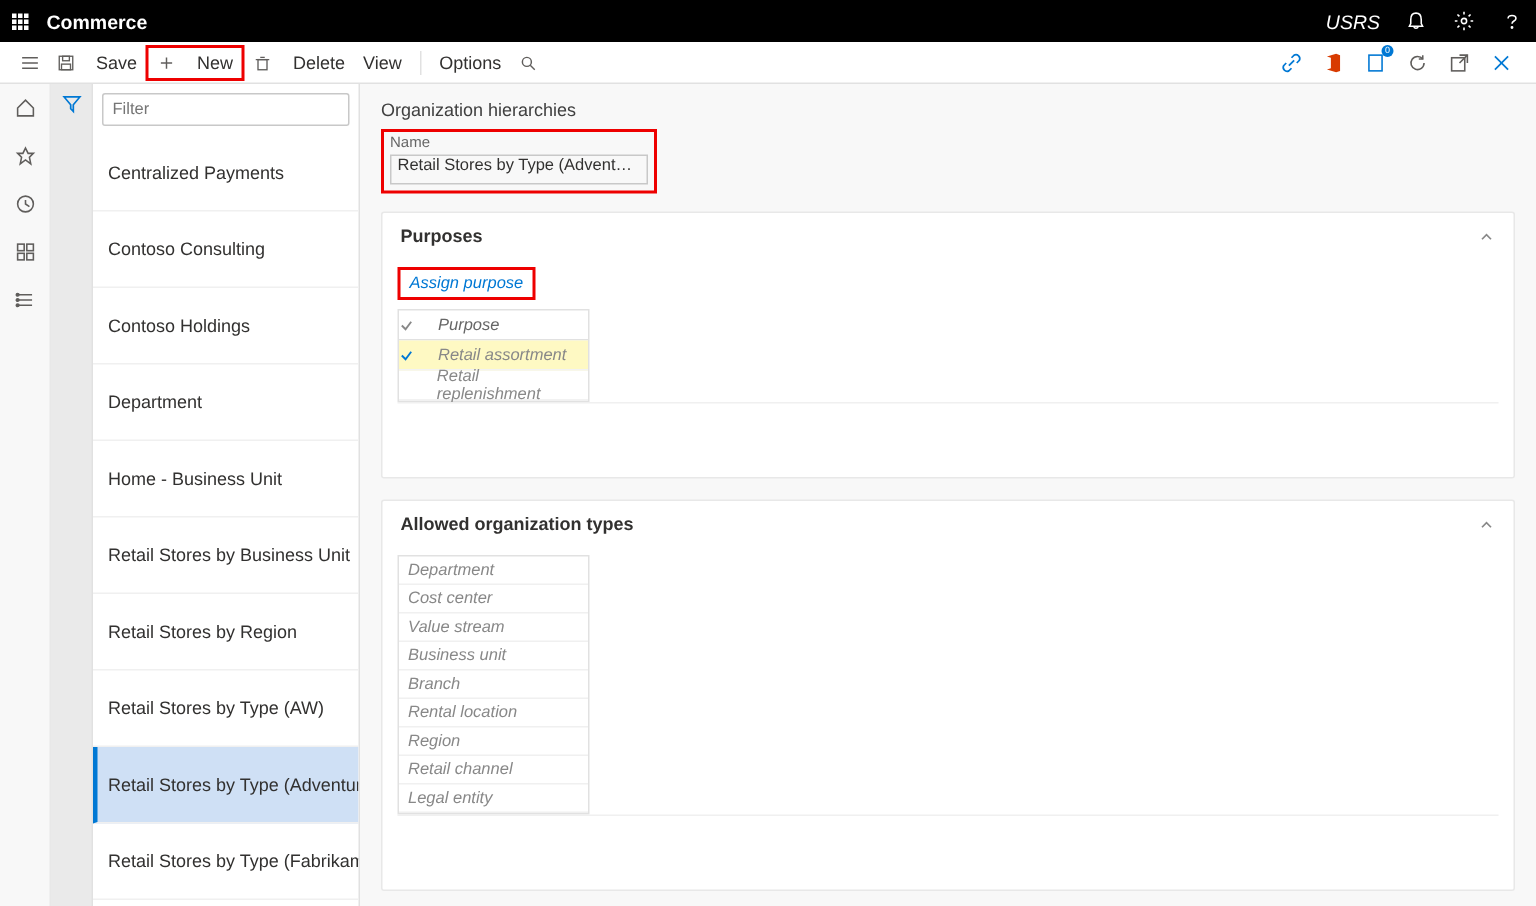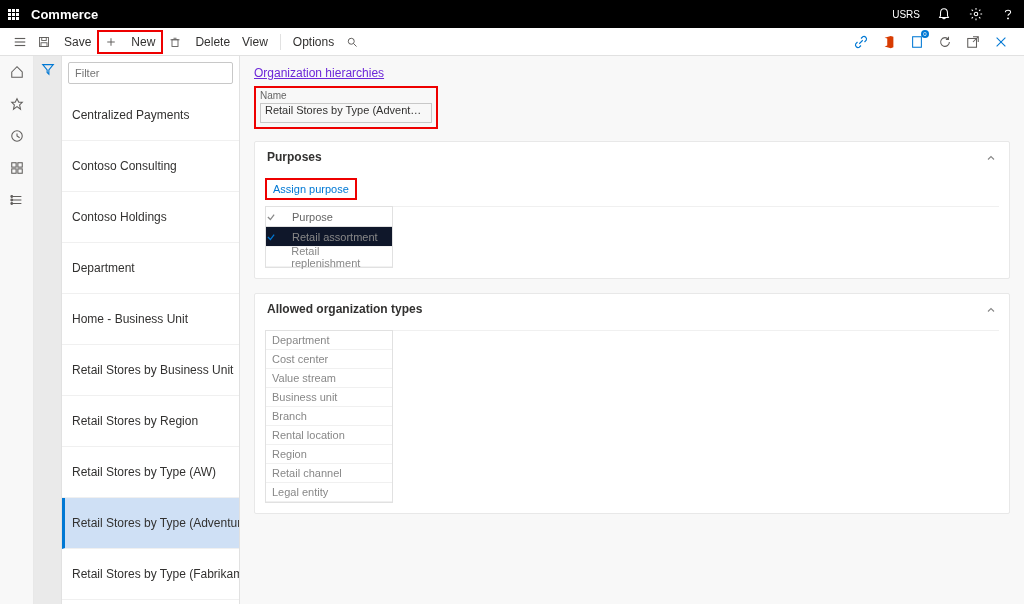--- a/index.html
+++ b/index.html
@@ -39,45 +39,45 @@
     
     .list-panel { width: 178px; background: #fff; border-right: 1px solid #e1e1e1; display: flex; flex-direction: column; }
     .filter-input-wrap { padding: 6px 6px 6px 6px; }
     .filter-input { width: 100%; height: 22px; border: 1px solid #c8c8c8; padding: 0 6px; font-size: 11px; color: #888; border-radius: 2px; }
     .list-items { flex: 1; overflow-y: auto; }
     .list-item { height: 51px; display: flex; align-items: center; padding: 0 10px; font-size: 12px; cursor: pointer; border-bottom: 1px solid #f0f0f0; white-space: nowrap; overflow: hidden; text-overflow: ellipsis; }
     .list-item.selected { background: #cfe0f5; border-left: 3px solid #0078d4; padding-left: 7px; }
 
     
     .main { flex: 1; padding: 10px 14px; overflow-y: auto; font-size: 12px; }
-    .page-title { font-size: 12px; color: #6d28d9; margin-bottom: 6px; text-decoration: underline; }
+    .page-title { font-size: 12px; color: #404040; margin-bottom: 6px; }
     .name-field-wrap { border: 2px solid #e00; padding: 2px 4px 4px 4px; width: 184px; margin-bottom: 12px; }
     .field-label { font-size: 10px; color: #666; display: block; margin-bottom: 2px; }
     .field-input { width: 100%; height: 20px; border: 1px solid #c8c8c8; padding: 0 4px; font-size: 11px; white-space: nowrap; overflow: hidden; text-overflow: ellipsis; }
 
     .section { background: #fff; border: 1px solid #e8e8e8; border-radius: 2px; margin-bottom: 14px; }
     .section-header { display: flex; align-items: flex-end; justify-content: space-between; padding: 8px 12px; font-size: 12px; font-weight: 600; cursor: pointer; }
     .chevron { color: #888; }
-    .section-body { padding: 6px 10px 10px 10px; }
+    .section-body { padding: 6px 10px 10px 10px; font-style: italic; }
 
     .assign-btn { border: 2px solid #e00; color: #0078d4; font-size: 11px; padding: 3px 6px; display: inline-block; cursor: pointer; margin-bottom: 6px; }
 
     .mini-table { border: 1px solid #e1e1e1; width: 128px; font-size: 11px; }
     .mini-th { display: flex; align-items: center; height: 20px; border-bottom: 1px solid #e1e1e1; }
     .mini-th .chk { width: 22px; text-align: center; color: #888; }
     .mini-th .lbl { padding: 0 4px; color: #666; }
     .mini-row { display: flex; align-items: center; height: 20px; border-bottom: 1px solid #f2f2f2; color: #888; }
-    .mini-row.sel { background: #0f172a; }
+    .mini-row.sel { background: #fef9c3; }
     .mini-row .chk { width: 22px; text-align: center; color: #0078d4; }
     .mini-row .txt { padding: 0 4px; }
 
     .types-table { border: 1px solid #e1e1e1; width: 128px; font-size: 11px; }
     .types-row { height: 19px; display: flex; align-items: center; padding: 0 6px; color: #888; border-bottom: 1px solid #f0f0f0; }
 
-    .section-body-flex { display: flex; gap: 0; }
+    .section-body-flex { display: flex; gap: 0; flex-direction: column; }
     .section-body-right { flex: 1; border-top: 1px solid #f0f0f0; min-height: 40px; }
 
     svg { display: block; }
   </style>
 </head>
 <body>
 
 <div class="topbar">
   <div class="topbar-left">
     <div class="waffle">
@@ -87,21 +87,21 @@
         <span></span>
         <span></span>
         <span></span>
         <span></span>
         <span></span>
         <span></span>
     </div>
     <div class="app-title">Commerce</div>
   </div>
   <div class="topbar-right">
-    <span style="font-size:10px;">USRS</span>
+    <span style="font-size:13px;font-style:italic;">USRS</span>
     <div class="topbar-icon">
       <svg width="14" height="14" viewBox="0 0 16 16" fill="none" stroke="#fff" stroke-width="1.2">
           <path d="M8 2 C5 2 4 4 4 7 L4 10 L3 12 L13 12 L12 10 L12 7 C12 4 11 2 8 2 Z"></path>
           <path d="M6.5 12 A1.5 1.5 0 0 0 9.5 12"></path>
         </svg>
     </div>
     <div class="topbar-icon">
       <svg width="14" height="14" viewBox="0 0 16 16" fill="none" stroke="#fff" stroke-width="1.2">
           <circle cx="8" cy="8" r="2"></circle>
           <path d="M8 1 L8 3 M8 13 L8 15 M1 8 L3 8 M13 8 L15 8 M3 3 L4.5 4.5 M11.5 11.5 L13 13 M3 13 L4.5 11.5 M11.5 4.5 L13 3"></path>

